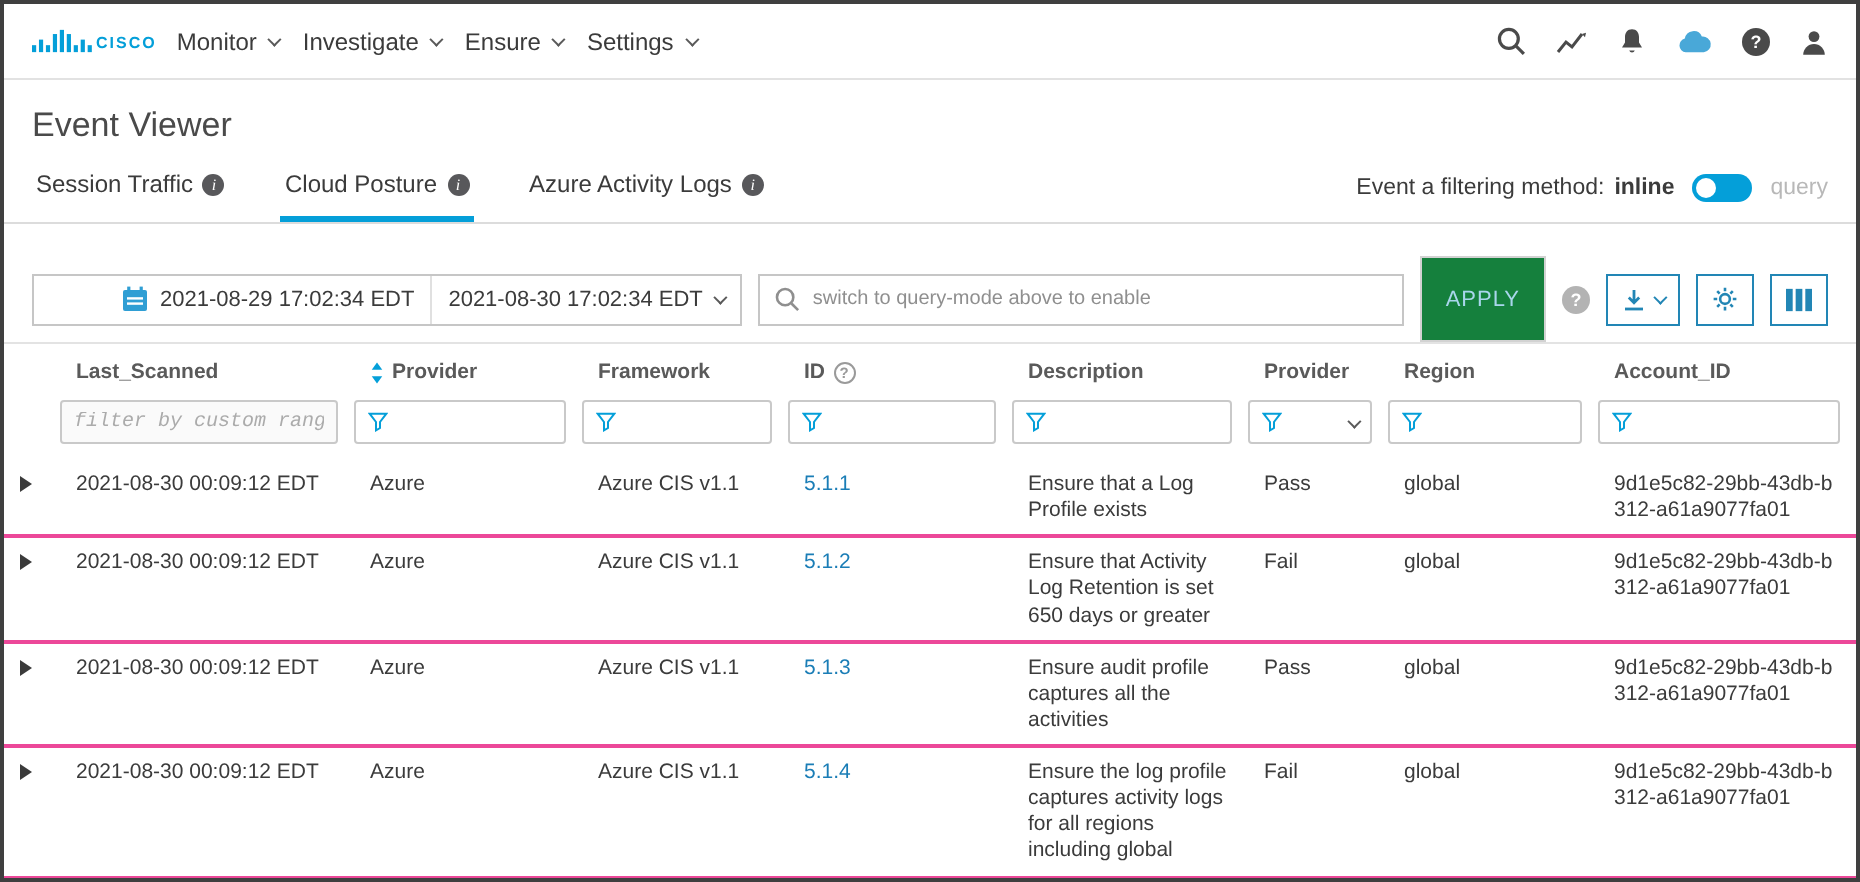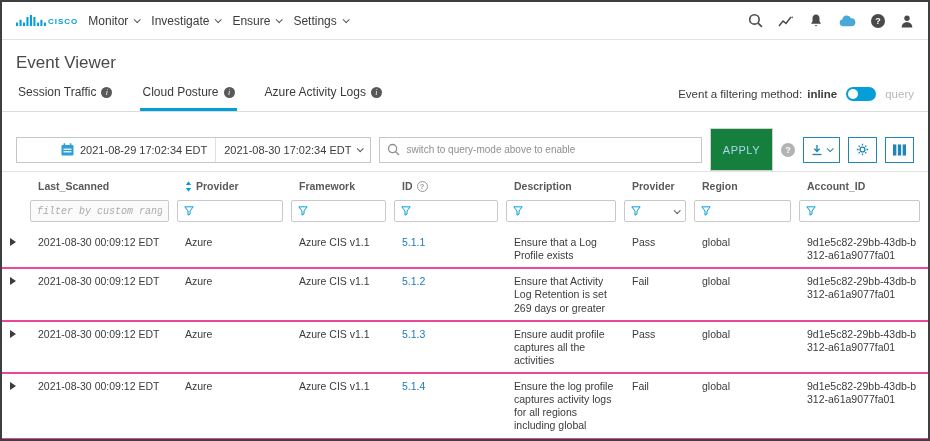--- a/index.html
+++ b/index.html
@@ -348,21 +348,21 @@
           <td>global</td>
           <td class="acct">9d1e5c82-29bb-43db-b312-a61a9077fa01</td>
         </tr>
 
         <tr>
           <td><span class="caret-right"></span></td>
           <td>2021-08-30 00:09:12 EDT</td>
           <td>Azure</td>
           <td>Azure CIS v1.1</td>
           <td><span class="id-link">5.1.2</span></td>
-          <td>Ensure that Activity Log Retention is set 269 days or greater</td>
+          <td>Ensure that Activity Log Retention is set 650 days or greater</td>
           <td>Fail</td>
           <td>global</td>
           <td class="acct">9d1e5c82-29bb-43db-b312-a61a9077fa01</td>
         </tr>
 
         <tr>
           <td><span class="caret-right"></span></td>
           <td>2021-08-30 00:09:12 EDT</td>
           <td>Azure</td>
           <td>Azure CIS v1.1</td>

